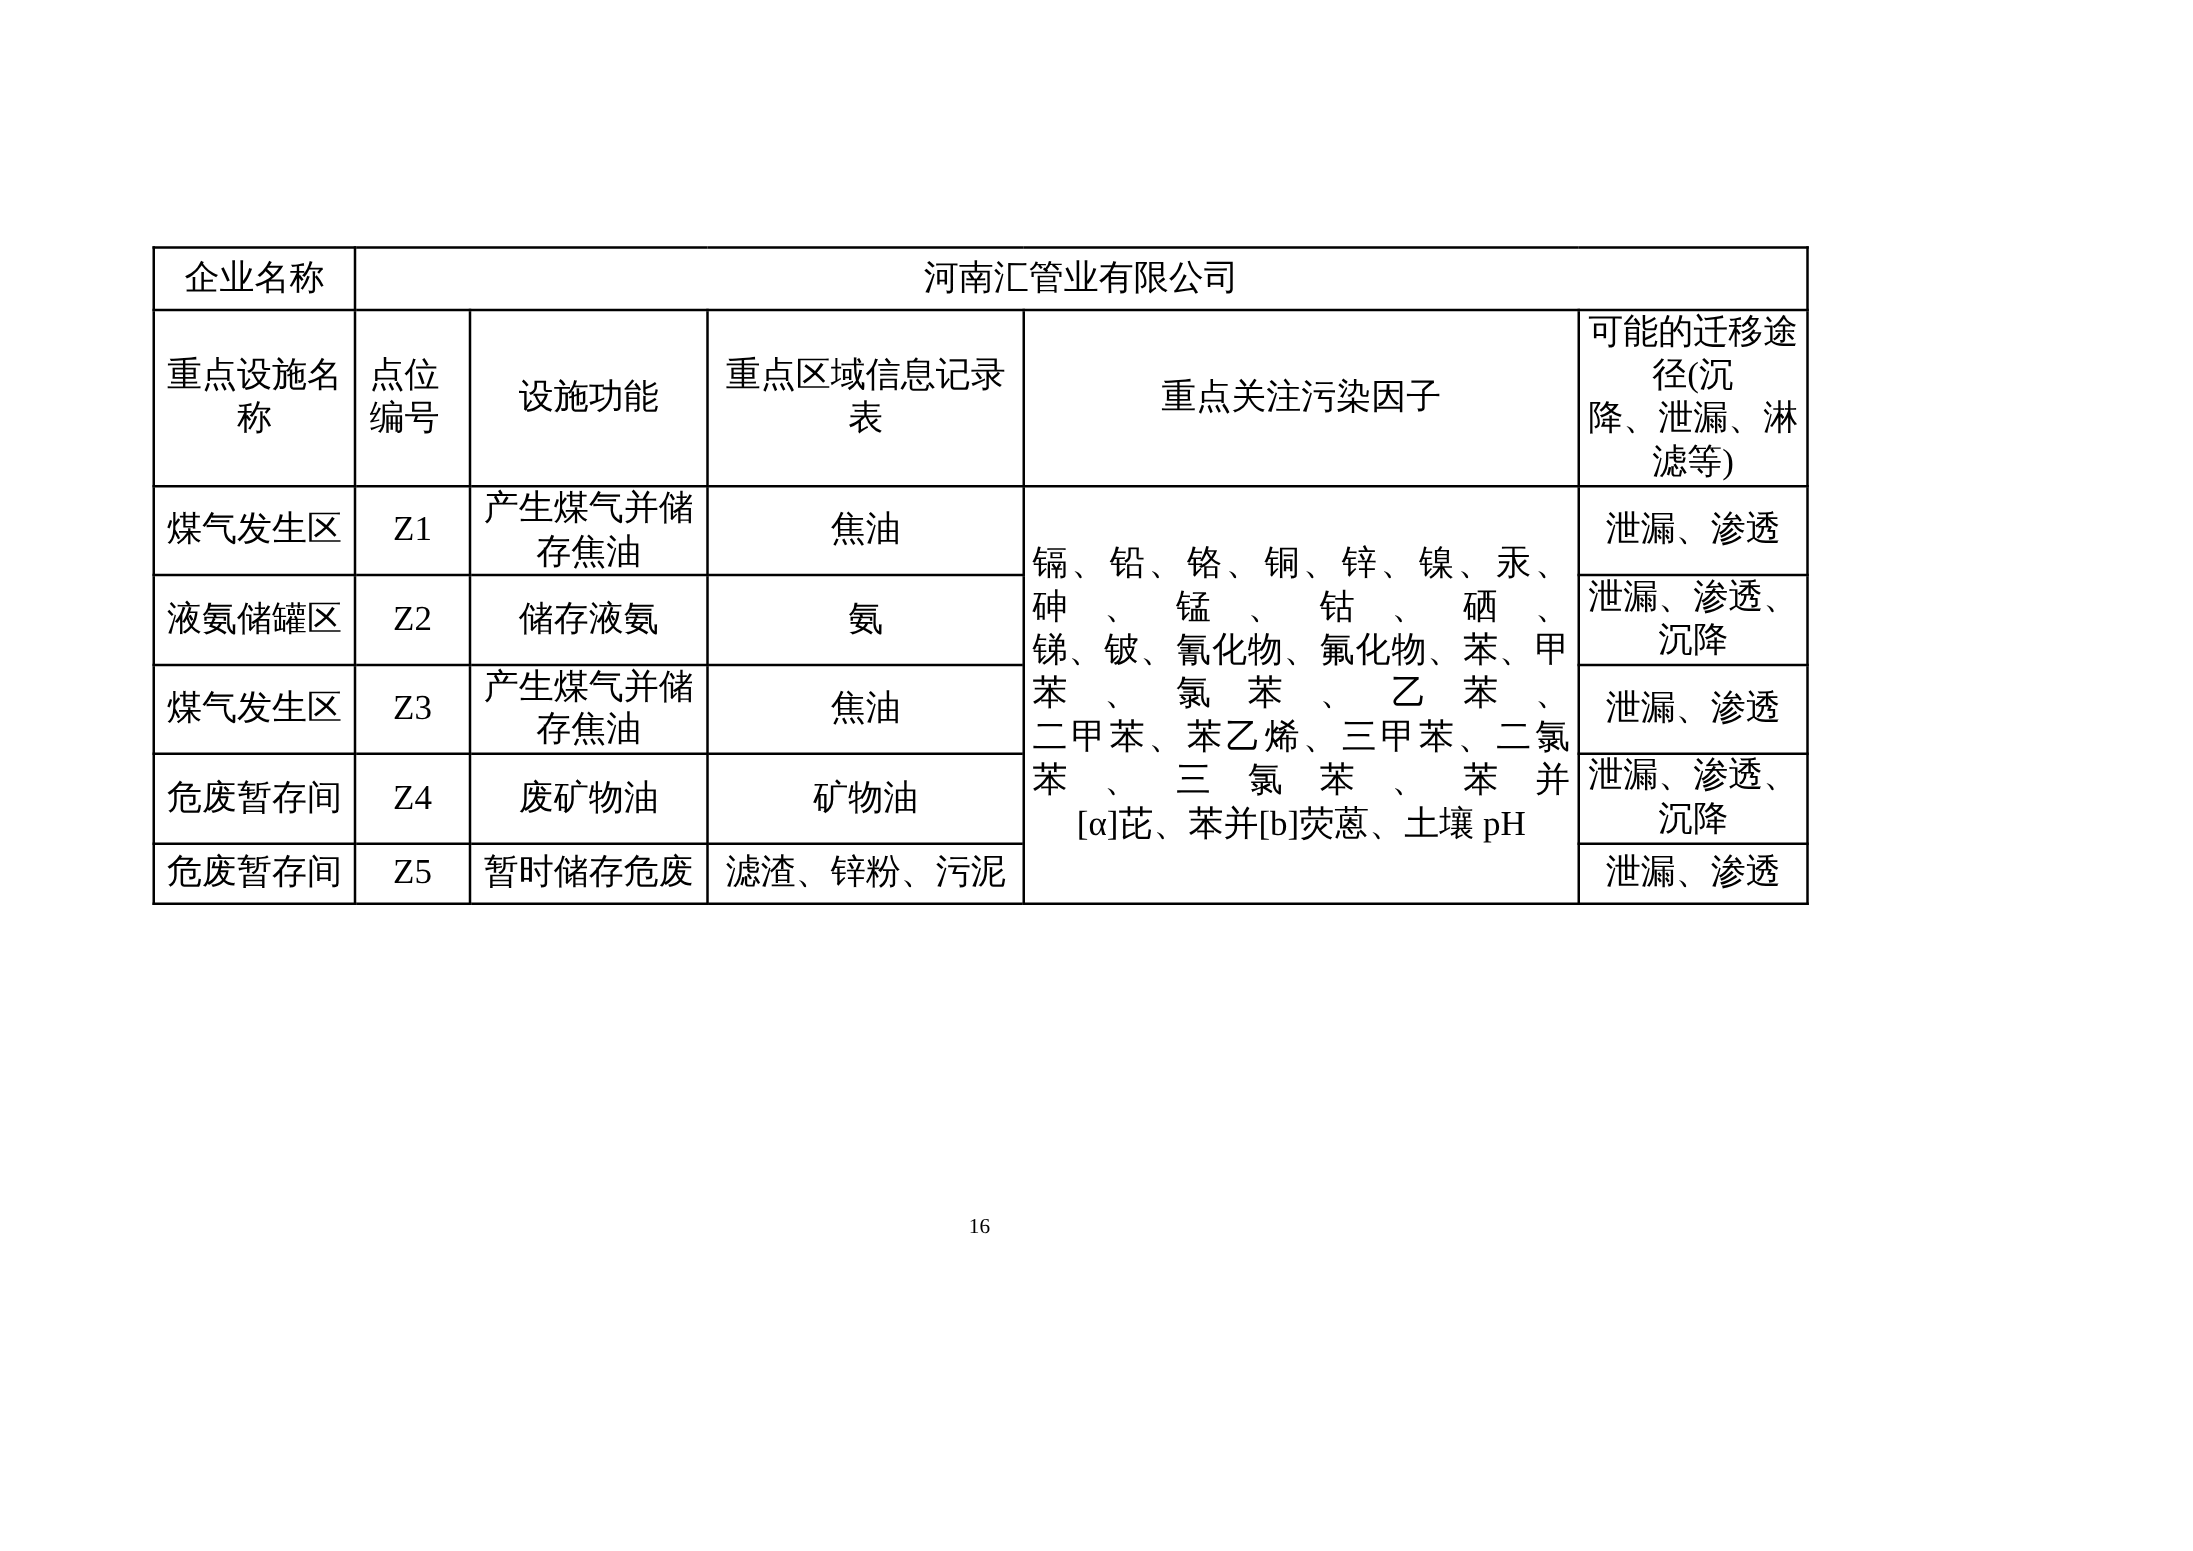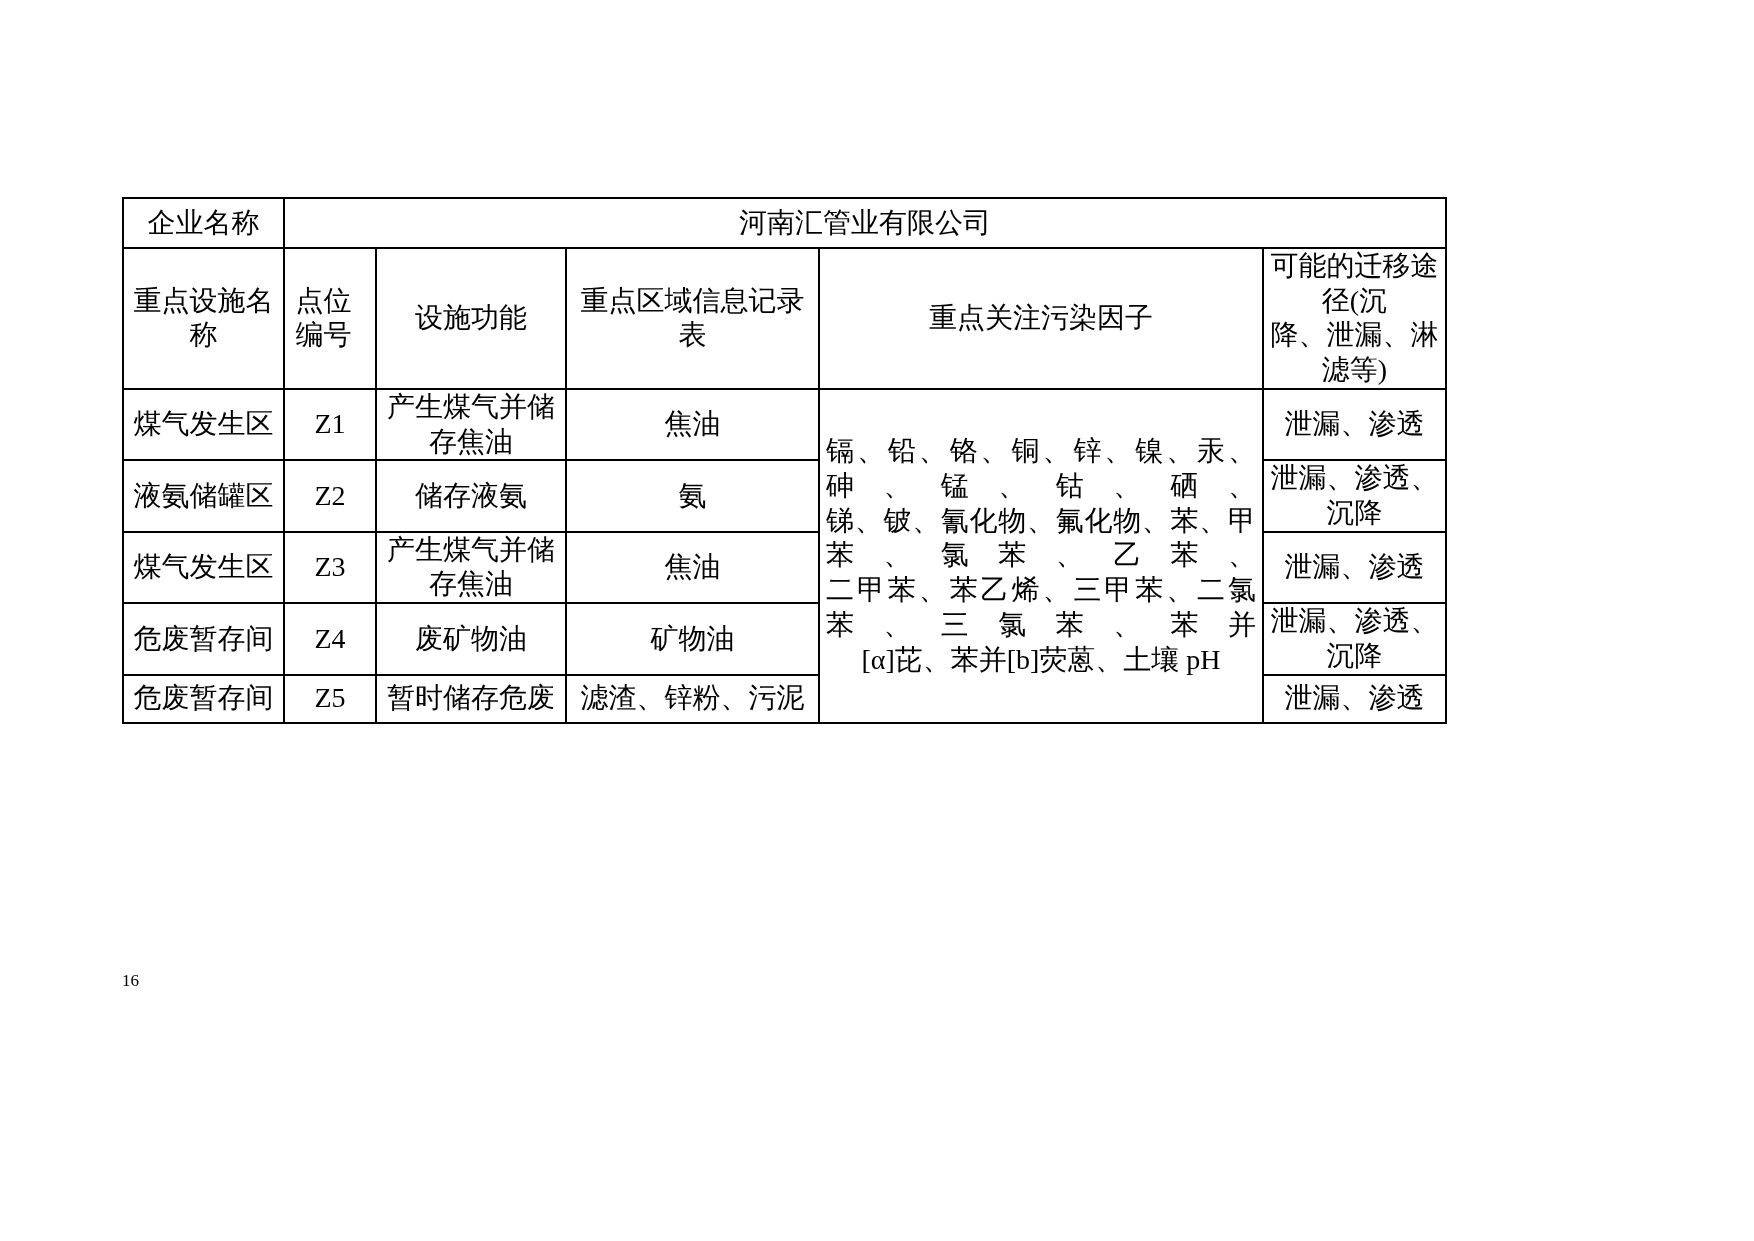--- a/index.html
+++ b/index.html
@@ -22,21 +22,21 @@
   }
   .rA{height:50px}.rB{height:50px}.r1{height:51px}.r2{height:50px}
   .r3{height:52px}.r4{height:49px}.r5{height:48px}
   td.fn-cell{text-align:left;}
   .pid-wrap{width:69px;margin:0 auto;text-align:left;}
   td.poll-cell{padding:0 11px;}
   .poll-line{display:block;text-align:justify;text-align-last:justify;}
   .poll-line.poll-center{text-align-last:center;}
   .page-number{
     position:absolute;top:971px;left:122px;width:1323px;
-    text-align:left;font-size:17px;
+    text-align:center;font-size:17px;
   }
 </style>
 </head>
 <body>
 
 <div class="page">
 
 
   <table class="record">
     <colgroup>

